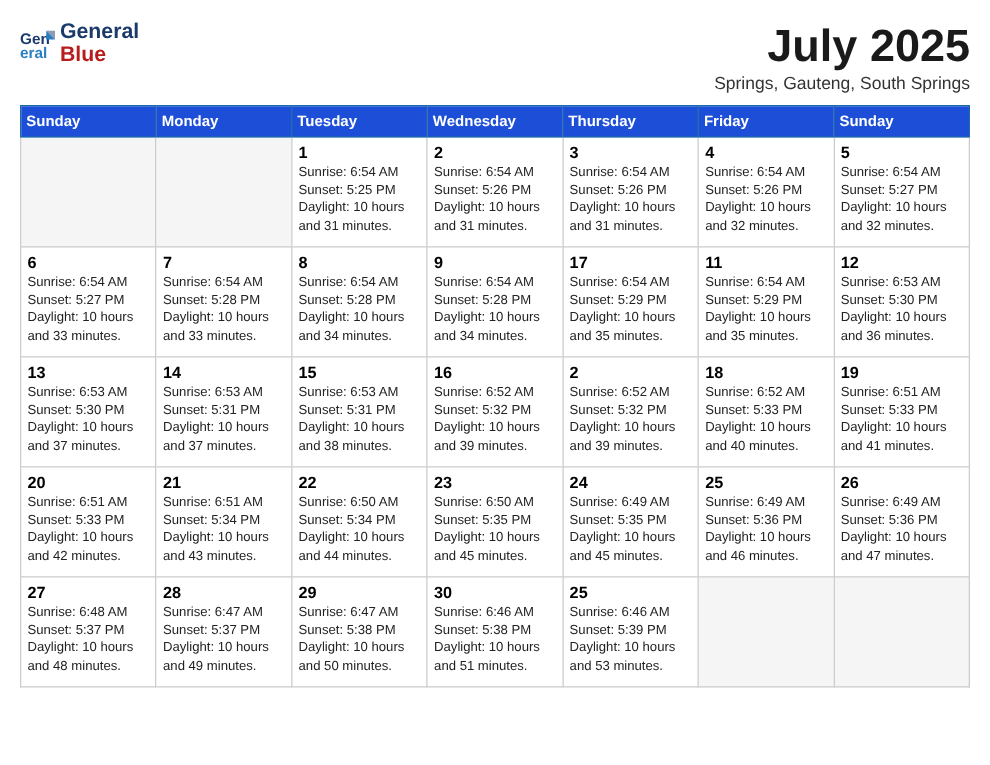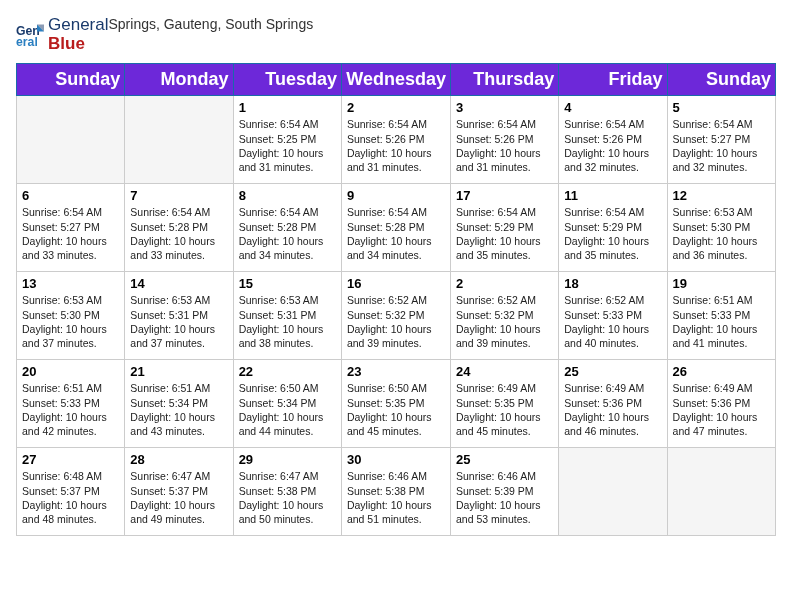--- a/index.html
+++ b/index.html
@@ -5,20 +5,21 @@
     * { box-sizing: border-box; margin: 0; padding: 0; }
     body {
       font-family: Arial, sans-serif;
       background: #fff;
       width: 792px;
       min-height: 612px;
       padding: 16px;
     }
     .header {
       display: flex;
+      justify-content: space-between;
       align-items: flex-start;
       margin-bottom: 10px;
     }
     .logo {
       display: flex;
       align-items: center;
       gap: 4px;
     }
     .logo-icon {
       width: 28px;
@@ -35,25 +36,25 @@
     .location {
       font-size: 14px;
       color: #333;
     }
     .calendar {
       width: 100%;
       border-collapse: collapse;
       font-size: 11px;
     }
     .calendar th {
-      background: #6d28d9;
+      background: #1d4ed8;
       color: #fff;
       padding: 5px 4px;
-      text-align: right;
-      font-size: 18px;
+      text-align: left;
+      font-size: 12px;
       font-weight: bold;
       border: 1px solid #1a6aaa;
     }
     .calendar td {
       border: 1px solid #ccc;
       vertical-align: top;
       padding: 4px 5px;
       width: 108px;
       min-height: 80px;
       background: #fff;
@@ -80,25 +81,26 @@
 
 <div class="header">
   <div class="logo">
     <svg class="logo-icon" viewBox="0 0 32 32">
       <text x="0" y="16" font-size="14" font-weight="bold" fill="#1a3a6b">Gen</text>
       <text x="0" y="29" font-size="14" font-weight="bold" fill="#2a7fc1">eral</text>
       <polygon points="24,4 32,12 24,12" fill="#2a7fc1"></polygon>
       <polygon points="24,4 32,4 32,12" fill="#1a3a6b" opacity="0.5"></polygon>
     </svg>
     <div>
-      <div style="font-size:17px;font-weight:normal;color:#1a3a6b;line-height:1.1;">General</div>
+      <div style="font-size:17px;font-weight:bold;color:#1a3a6b;line-height:1.1;">General</div>
       <div style="font-size:17px;font-weight:bold;color:#b91c1c;line-height:1.1;">Blue</div>
     </div>
   </div>
   <div class="title-block">
+    <div class="month-year">July 2025</div>
     <div class="location">Springs, Gauteng, South Springs</div>
   </div>
 </div>
 
 <table class="calendar" id="calendar-table">
   <thead id="calendar-thead">
       <tr>
         <th>Sunday</th>
         <th>Monday</th>
         <th>Tuesday</th>

